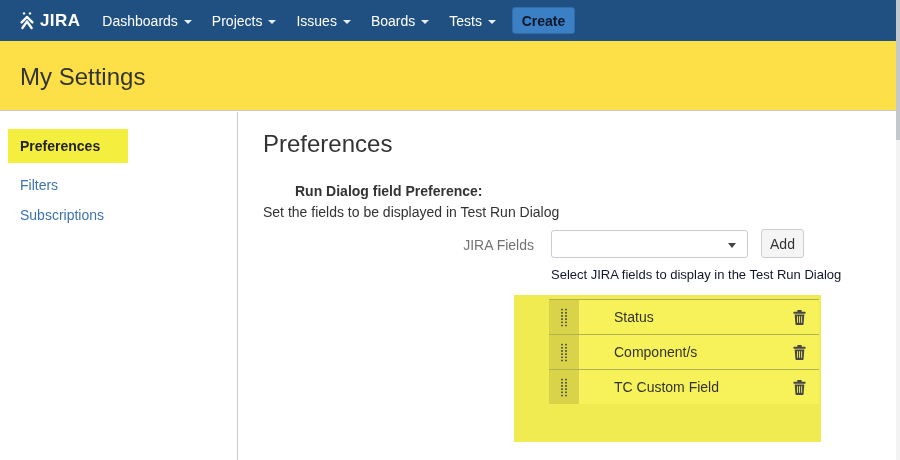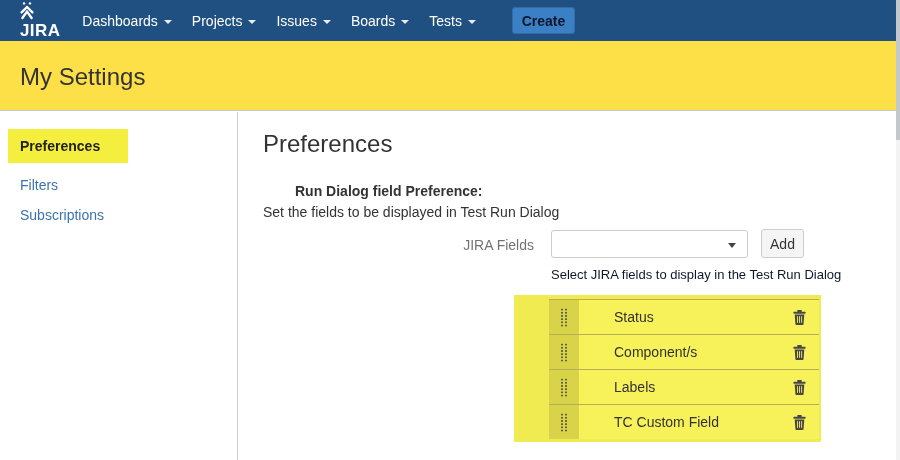--- a/index.html
+++ b/index.html
@@ -2,21 +2,21 @@
 <html><head>
 <meta charset="utf-8">
 <style>
   * { margin:0; padding:0; box-sizing:border-box; }
   html,body { width:900px; height:460px; overflow:hidden; background:#fff;
               font-family:"Liberation Sans", sans-serif; }
 
   
   .navbar { position:absolute; top:0; left:0; width:900px; height:41px;
             background:#205081; display:flex; align-items:center; }
-  .logo { display:flex; align-items:flex-start; margin-left:17px; cursor:pointer;flex-direction:column; }
+  .logo { display:flex; align-items:center; margin-left:17px; cursor:pointer; }
   .logo svg { display:block; }
   .logo-text { color:#fff; font-weight:bold; font-size:17px; letter-spacing:.4px; margin-left:3px; }
   .nav-menu { display:flex; align-items:center; margin-left:12px; }
   .nav-item { display:flex; align-items:center; padding:0 10px; height:41px;
               color:#fff; font-size:14px; cursor:pointer; }
   .nav-item .caret { width:0; height:0; margin-left:6px; margin-top:2px;
               border-left:4px solid transparent; border-right:4px solid transparent;
               border-top:4px solid rgba(255,255,255,.9); }
   .create-btn { position:absolute; left:512px; top:7px; width:63px; height:27px;
               background:#3b7fc4; border:1px solid #326ca8; border-radius:3px;
@@ -183,36 +183,20 @@
             <rect x="4.3" y="0" width="4.4" height="2" rx="0.6"></rect>
             <rect x="0.4" y="1.7" width="12.2" height="2" rx="0.6"></rect>
             <path d="M1.7 4.6 h9.6 l-0.75 9.6 a0.85 0.85 0 0 1 -0.85 0.8 H3.3 a0.85 0.85 0 0 1 -0.85 -0.8 Z"></path>
             <rect x="4" y="6.2" width="0.9" height="6.6" fill="#f7f25a"></rect>
             <rect x="6.1" y="6.2" width="0.9" height="6.6" fill="#f7f25a"></rect>
             <rect x="8.2" y="6.2" width="0.9" height="6.6" fill="#f7f25a"></rect>
           </svg>
         </div>
       </div>
 
-      <div class="field-row">
-        <div class="handle-col">
-          <div class="dots"></div>
-        </div>
-        <div class="row-label">Labels</div>
-        <div class="trash">
-          <svg width="13" height="15" viewBox="0 0 13 15" fill="#474747">
-            <rect x="4.3" y="0" width="4.4" height="2" rx="0.6"></rect>
-            <rect x="0.4" y="1.7" width="12.2" height="2" rx="0.6"></rect>
-            <path d="M1.7 4.6 h9.6 l-0.75 9.6 a0.85 0.85 0 0 1 -0.85 0.8 H3.3 a0.85 0.85 0 0 1 -0.85 -0.8 Z"></path>
-            <rect x="4" y="6.2" width="0.9" height="6.6" fill="#f7f25a"></rect>
-            <rect x="6.1" y="6.2" width="0.9" height="6.6" fill="#f7f25a"></rect>
-            <rect x="8.2" y="6.2" width="0.9" height="6.6" fill="#f7f25a"></rect>
-          </svg>
-        </div>
-      </div>
 
       <div class="field-row">
         <div class="handle-col">
           <div class="dots"></div>
         </div>
         <div class="row-label">TC Custom Field</div>
         <div class="trash">
           <svg width="13" height="15" viewBox="0 0 13 15" fill="#474747">
             <rect x="4.3" y="0" width="4.4" height="2" rx="0.6"></rect>
             <rect x="0.4" y="1.7" width="12.2" height="2" rx="0.6"></rect>

